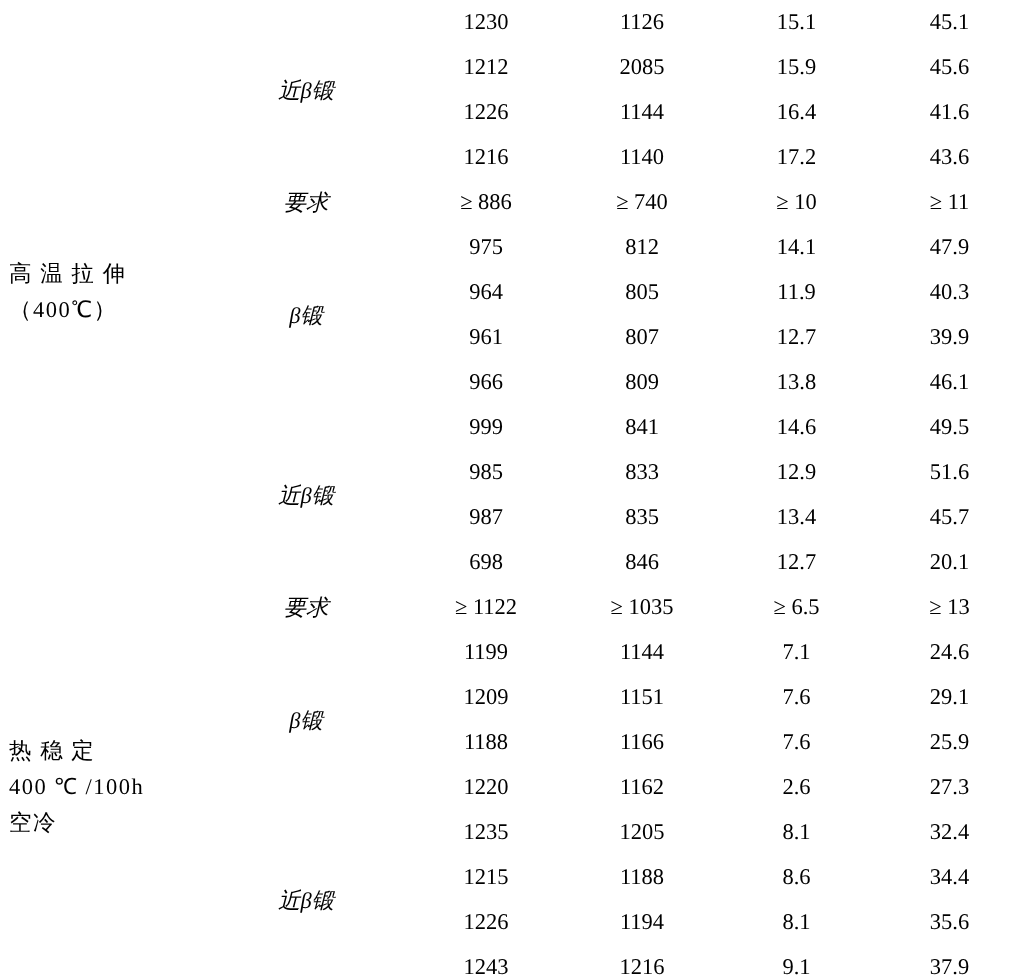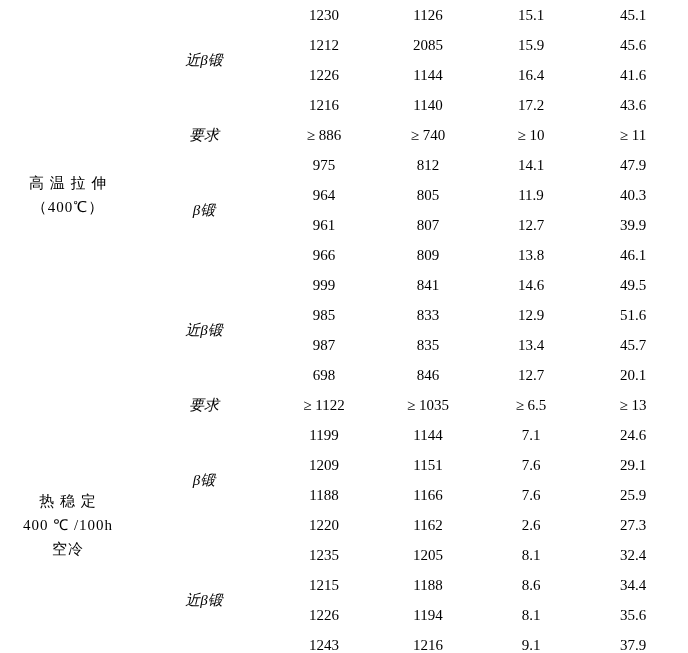--- a/index.html
+++ b/index.html
@@ -50,21 +50,21 @@
     font-style: italic;
   }
   td.req-cell {
     background: #dcdcdc;
     font-size: 15px;
   }
   .nowrap { white-space: nowrap; }
   .label-inner {
     display: block;
     padding: 0 6px;
-    text-align: center;
+    text-align: left;
     font-family: Liberation Serif, serif;
   }
 </style>
 </head>
 <body>
 
 <div id="page">
 
   <table class="data">
     <colgroup>

